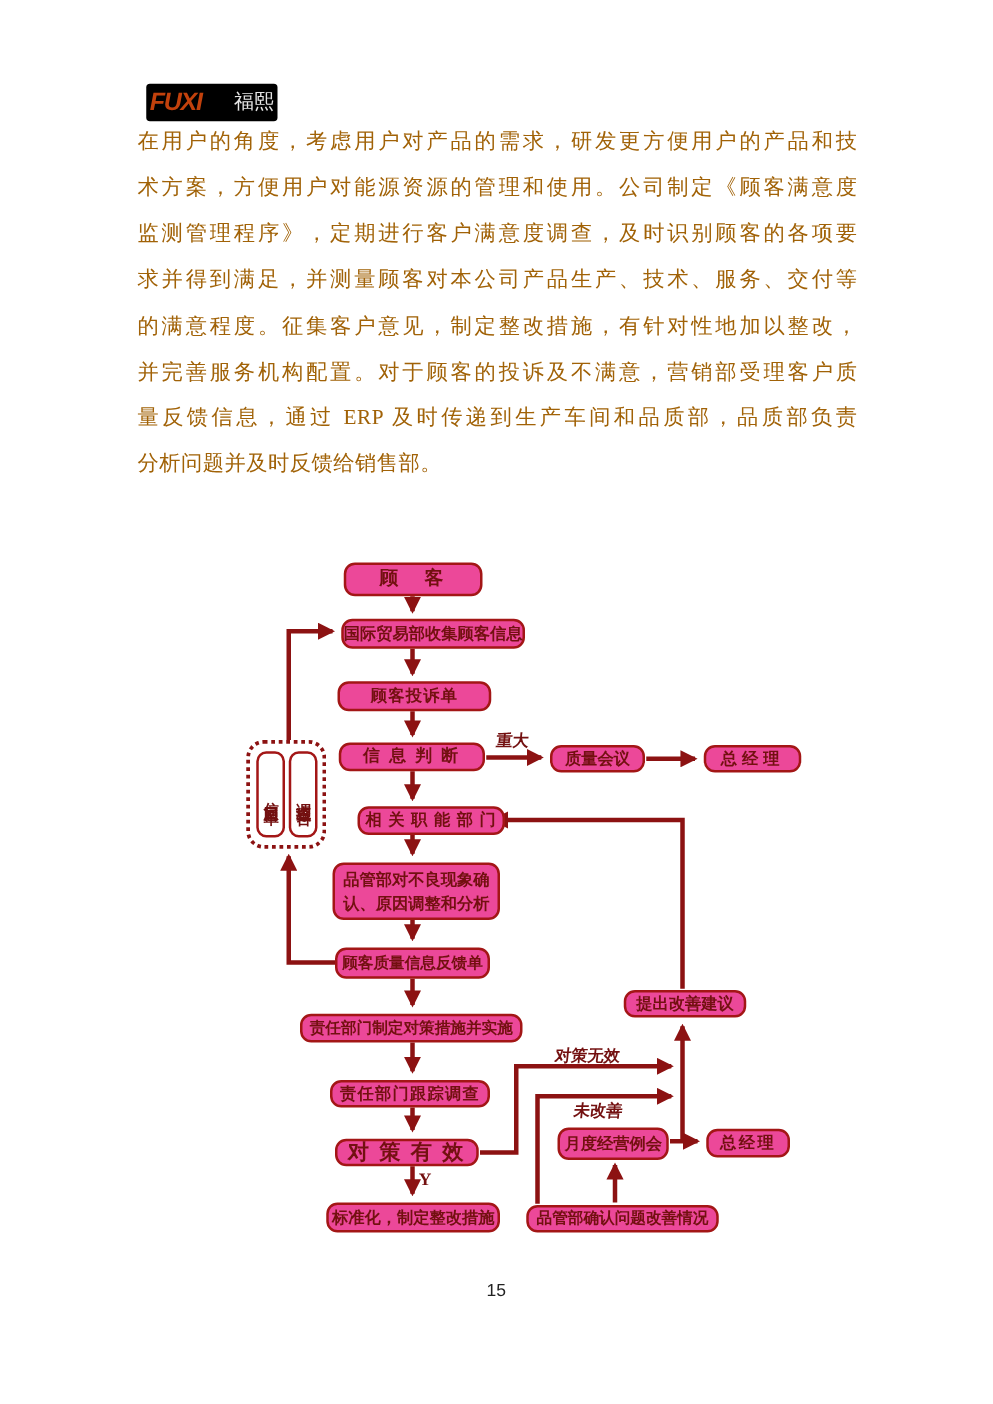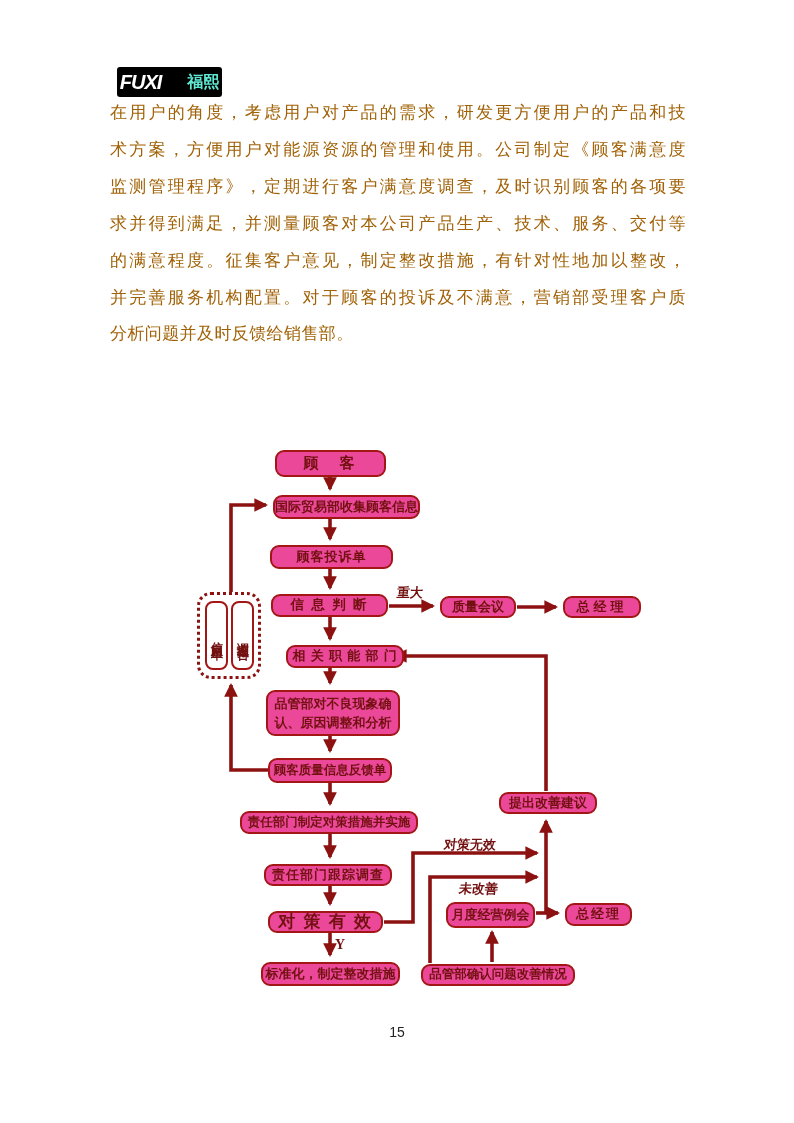--- a/index.html
+++ b/index.html
@@ -8,23 +8,23 @@
     --flow-text:#731010;
   }
   *{margin:0;padding:0;box-sizing:border-box;}
   html,body{background:#ffffff;}
   body{font-family:"Liberation Serif","DejaVu Serif",serif;}
   .page{position:relative;width:794px;height:1123px;background:#fff;overflow:hidden;}
 
   
   .logo{position:absolute;left:117px;top:67px;width:105px;height:30px;background:#000;
         border-radius:3px;display:flex;align-items:center;justify-content:center;gap:2px;}
-  .logo .latin{color:#ffffff;font-family:"Liberation Sans","DejaVu Sans",sans-serif;
+  .logo .latin{color:#c2410c;font-family:"Liberation Sans","DejaVu Sans",sans-serif;
         font-weight:bold;font-style:italic;font-size:20px;letter-spacing:-1px;line-height:1;}
-  .logo .cn{color:#5eead4;font-weight:bold;font-size:16px;line-height:1;padding-left:24px;}
+  .logo .cn{color:#e5e5e5;font-weight:normal;font-size:16px;line-height:1;padding-left:24px;}
 
   
   .para{position:absolute;left:110px;top:95px;width:576px;color:#a16207;
         font-size:17px;line-height:36.9px;}
   .para .ln{display:block;text-align:justify;text-align-last:justify;letter-spacing:0.4px;}
   .para .ln.last{text-align-last:left;}
 
   
   .fc{position:absolute;left:0;top:0;width:794px;height:1123px;}
   .fc svg{position:absolute;left:0;top:0;}
@@ -54,20 +54,21 @@
     <span class="cn">福熙</span>
   </div>
 
   <div class="para">
     <span class="ln">在用户的角度，考虑用户对产品的需求，研发更方便用户的产品和技</span>
     <span class="ln">术方案，方便用户对能源资源的管理和使用。公司制定《顾客满意度</span>
     <span class="ln">监测管理程序》，定期进行客户满意度调查，及时识别顾客的各项要</span>
     <span class="ln">求并得到满足，并测量顾客对本公司产品生产、技术、服务、交付等</span>
     <span class="ln">的满意程度。征集客户意见，制定整改措施，有针对性地加以整改，</span>
     <span class="ln">并完善服务机构配置。对于顾客的投诉及不满意，营销部受理客户质</span>
+    <span class="ln">量反馈信息，通过 ERP 及时传递到生产车间和品质部，品质部负责</span>
     <span class="ln last">分析问题并及时反馈给销售部。</span>
   </div>
 
   <div class="fc">
 
     <svg width="794" height="1123" viewBox="0 0 794 1123">
       <defs>
         <marker id="ah" viewBox="0 0 10 10" refX="8.5" refY="5" markerWidth="3.8" markerHeight="3.8" orient="auto-start-reverse">
           <path d="M0,0 L10,5 L0,10 z" fill="#8c1212"></path>
         </marker>

